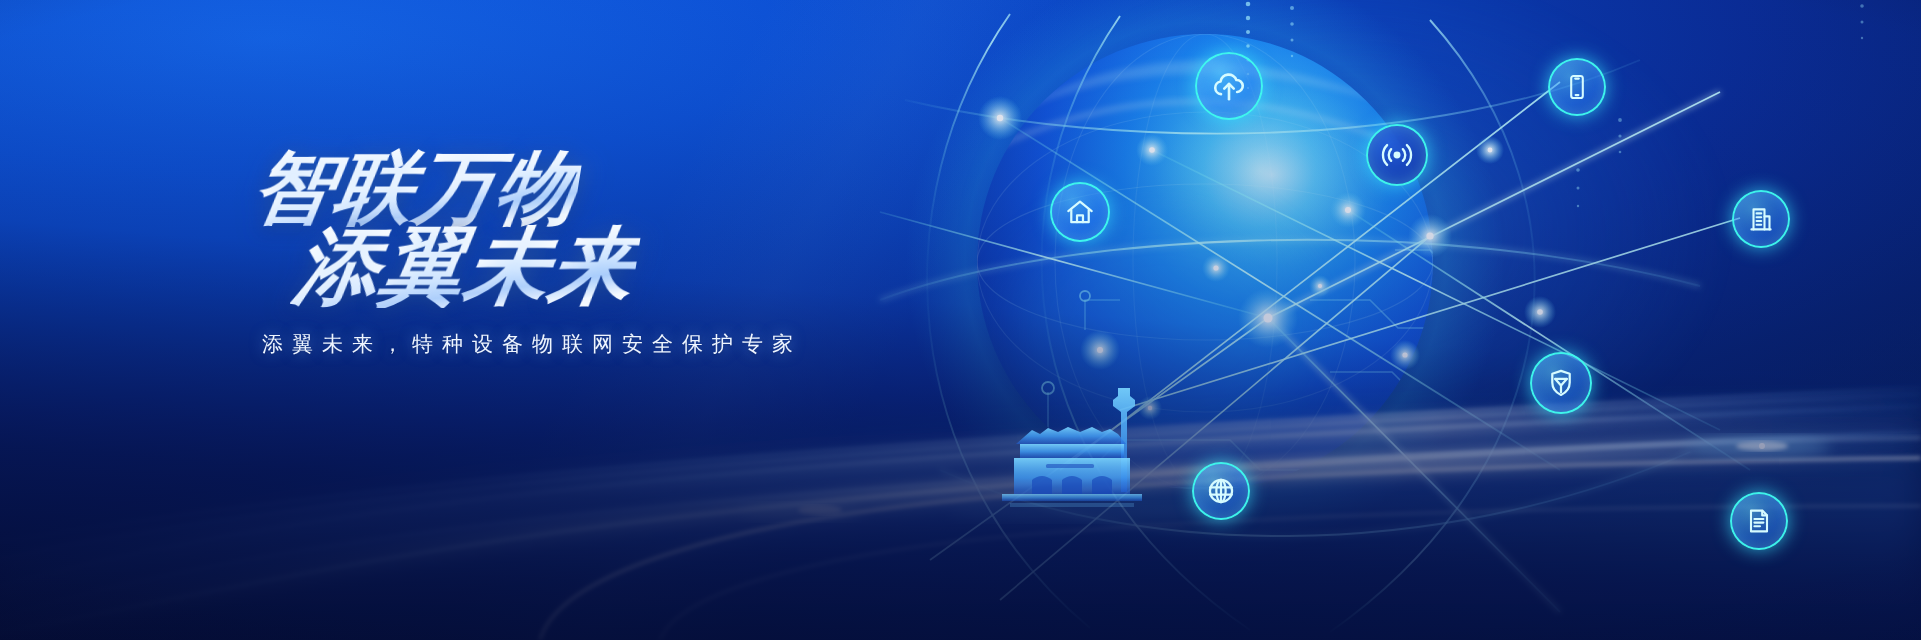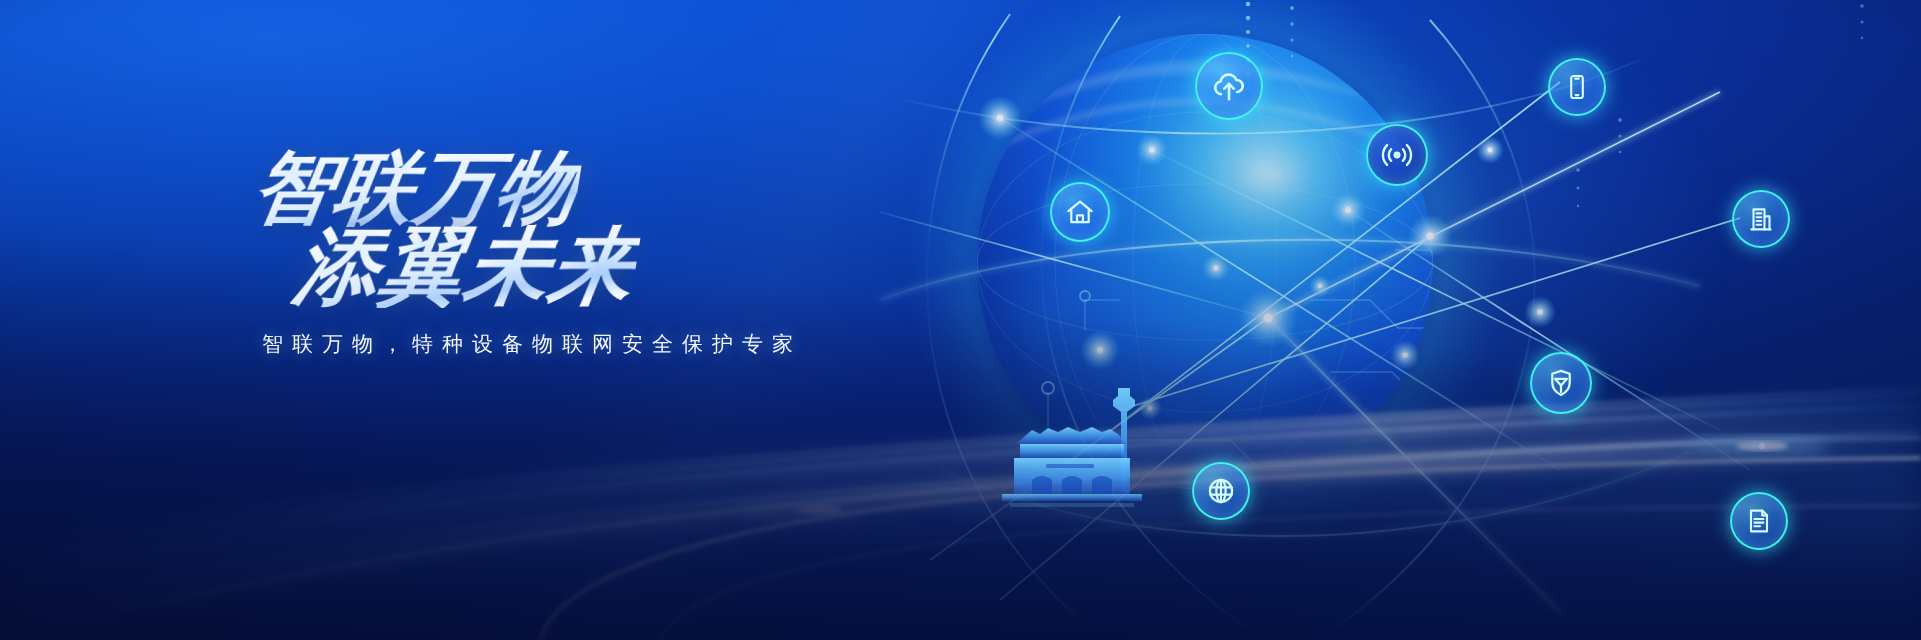--- a/index.html
+++ b/index.html
@@ -476,16 +476,16 @@
   </svg>
 
   <div class="bg-deep" style="z-index:22;pointer-events:none;"></div>
   <div class="bg-vignette" style="z-index:23;pointer-events:none;"></div>
 
   <div class="copy">
     <div class="headline">
       <div class="hl-line hl-1">智联万物</div>
       <div class="hl-line hl-2">添翼未来</div>
     </div>
-    <div class="subtitle">智联万物，特种设备物联网安全保护专家</div>
+    <div class="subtitle">添翼未来，特种设备物联网安全保护专家</div>
   </div>
 
 </div>
 
 </body></html>

